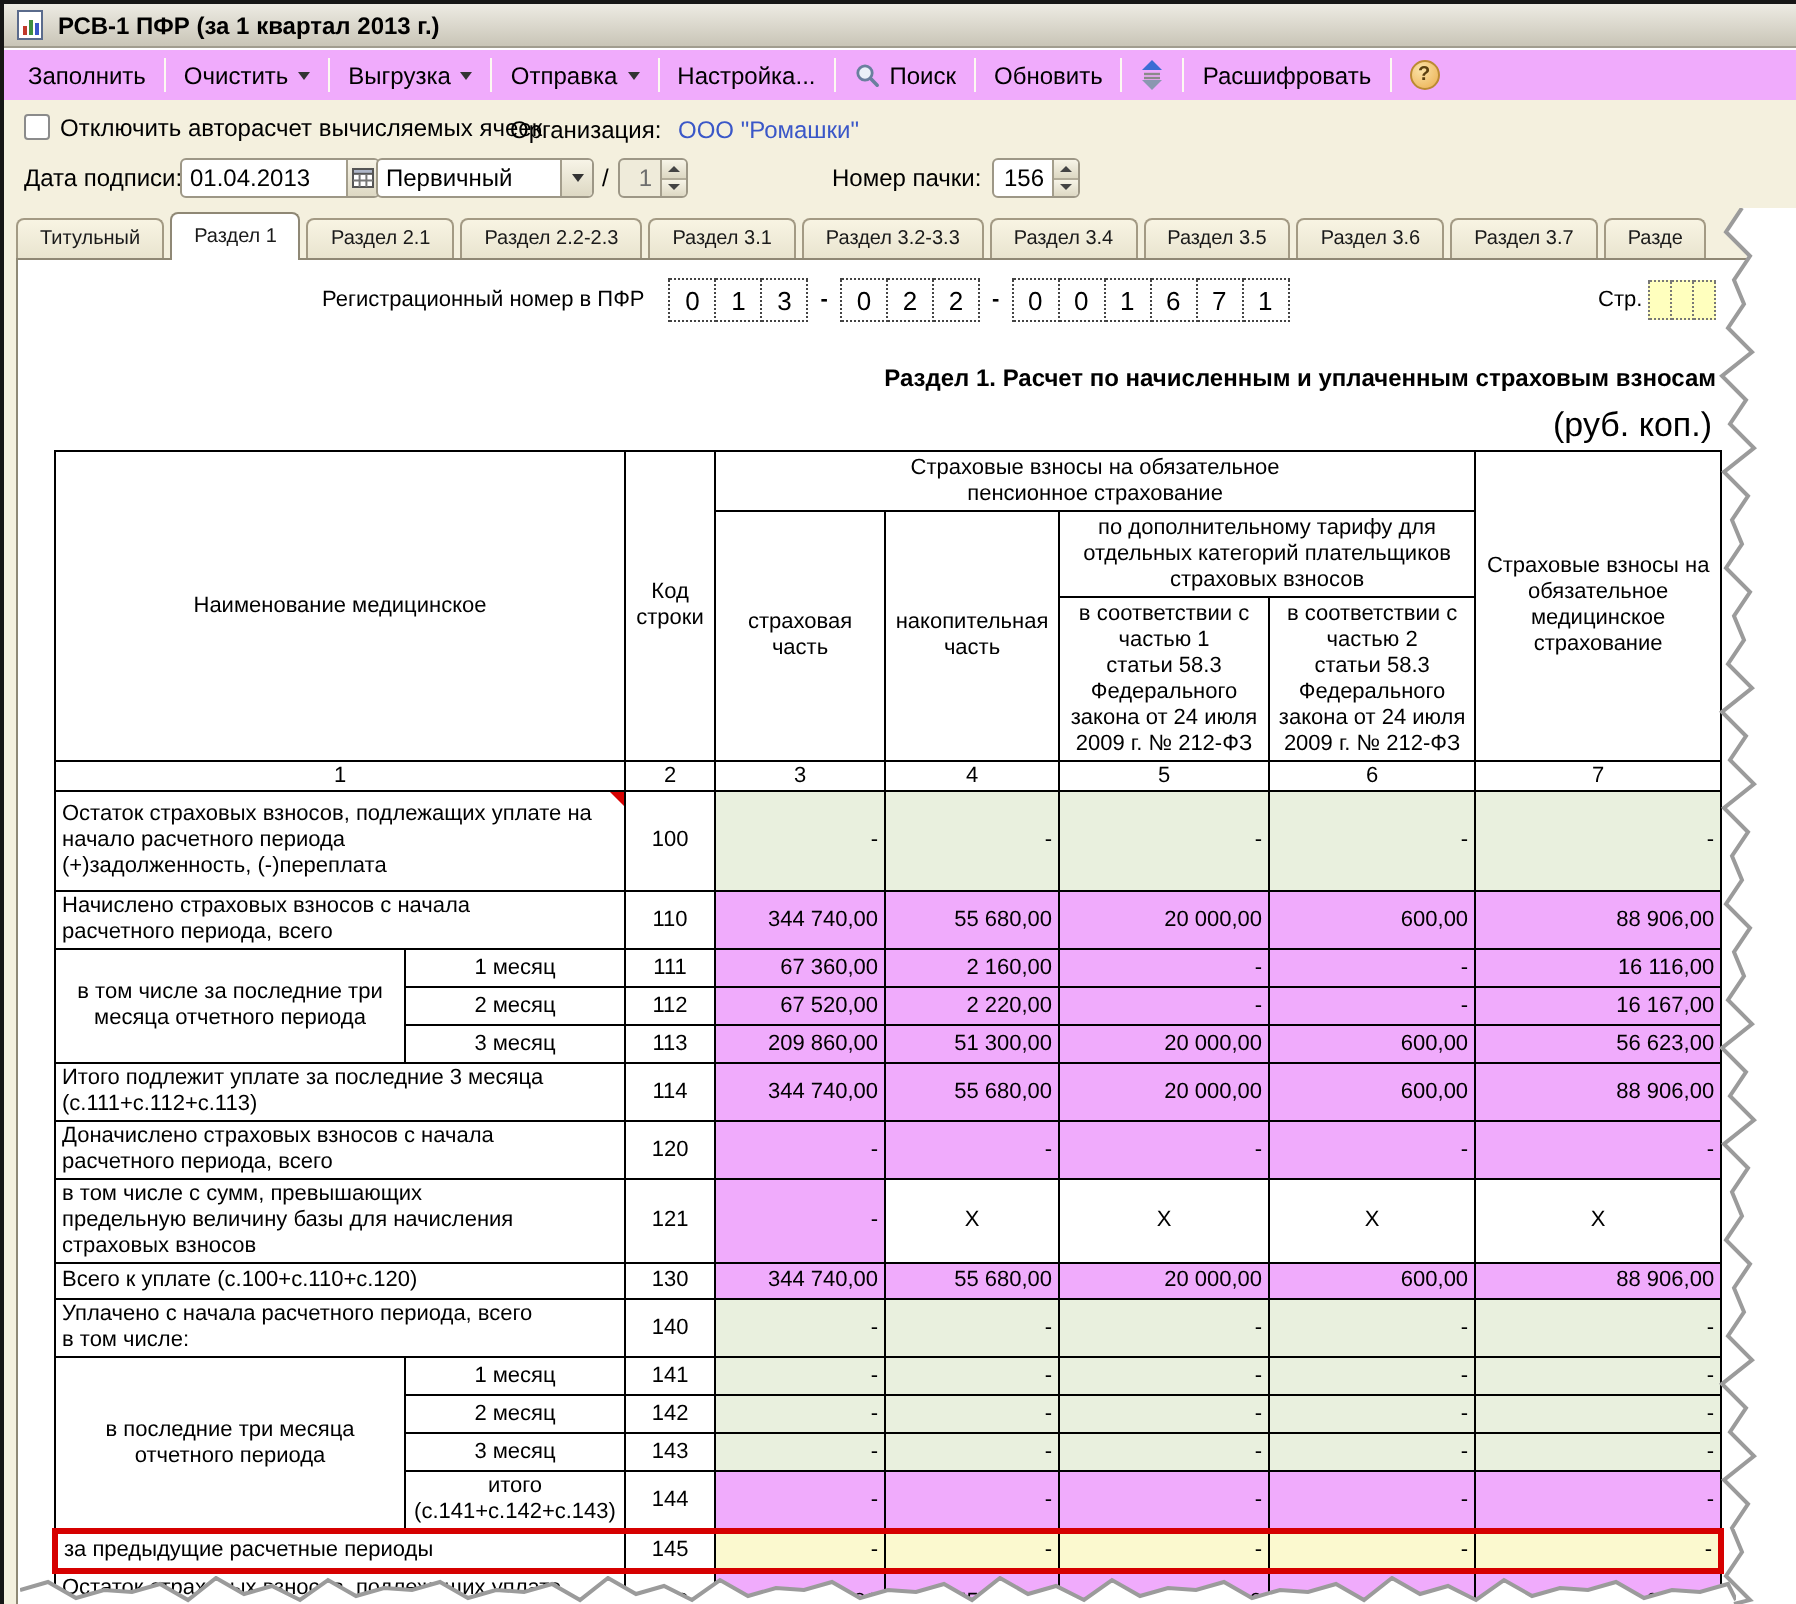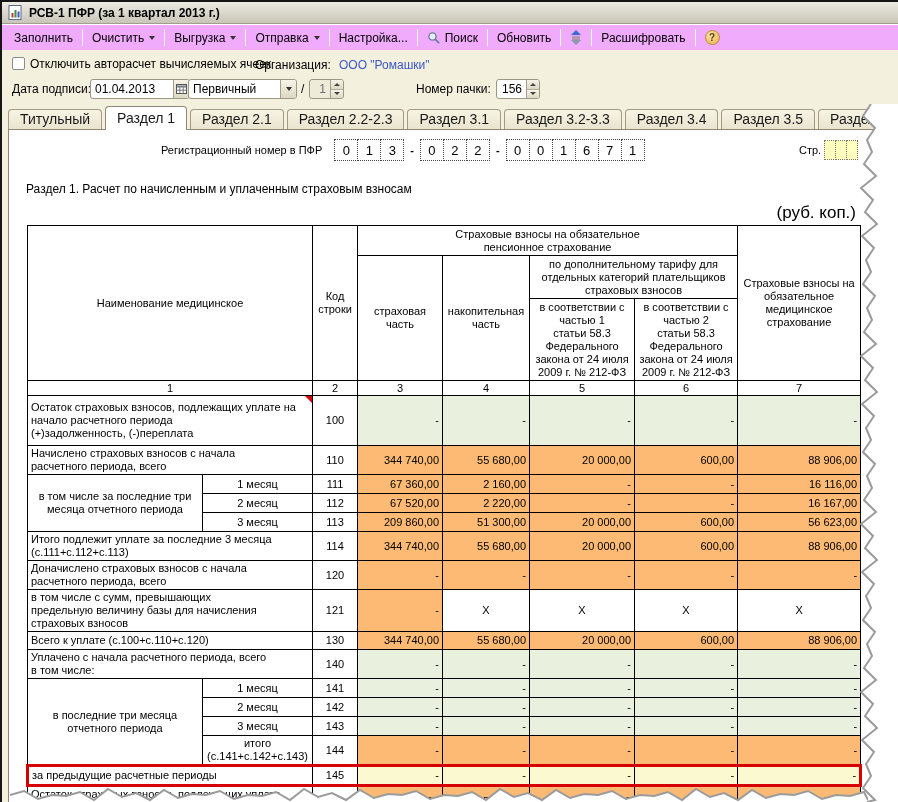--- a/index.html
+++ b/index.html
@@ -57,21 +57,21 @@
   }
   .spinbtns { display:flex; flex-direction:column; width:13px; height:100%; border-left:1px solid #A49E8C; }
   .spinbtns > div { flex:1; background:linear-gradient(#F7F4E7,#DDD8C3); display:flex; align-items:center; justify-content:center; }
   .spinbtns > div:first-child { border-bottom:1px solid #B3AD9A; }
   .field.disabled { background:#EFEBDA; color:#6E6E6E; }
   .num-right { text-align:right; }
 
   
   .tabstrip { position:absolute; top:104px; left:2px; right:0; height:25px; background:#F4F0DE; display:flex; align-items:flex-end; padding-left:6px; gap:3px; }
   .tab {
-    height:20px; line-height:19px; padding:0 11px; font-size:14px; white-space:nowrap;
+    height:20px; line-height:19px; padding:0 11px; font-size:10px; white-space:nowrap;
     background:linear-gradient(#F8F4E3,#E9E4CF); color:#1a1a1a;
     border:1px solid #A39A84; border-bottom:none; border-radius:4px 4px 0 0; cursor:pointer;
   }
   .tab.active { background:#fff; height:24px; line-height:23px; margin-bottom:-1px; position:relative; z-index:5; border-color:#8F8875; }
   .left-strip { position:absolute; top:129px; left:2px; width:6px; bottom:0; background:#F4F0DE; }
 
   
   .content { position:absolute; top:129px; left:8px; right:0; bottom:0; background:#fff; border-left:1px solid #8F8875; border-top:1px solid #8F8875; overflow:hidden; }
 
   .regrow { position:absolute; top:9px; left:152px; display:flex; align-items:center; font-size:11px; }
@@ -80,34 +80,34 @@
   .digit {
     width:24px; height:22px; background:#fff; border:1px dotted #444; margin-left:-1px;
     text-align:center; line-height:21px; font-size:13px;
   }
   .digitgroup .digit:first-child { margin-left:0; }
   .dash { margin:0 6px; font-weight:bold; }
   .pagegroup { position:absolute; top:10px; left:790px; display:flex; align-items:center; font-size:11px; }
   .pagegroup .plabel { margin-right:4px; }
   .pcell { width:12px; height:20px; background:#FFFFBE; border:1px dotted #777; margin-left:-1px; }
 
-  .sect-title { margin:52px 40px 0 17px; text-align:left; font-weight:normal; font-size:12px; }
+  .sect-title { margin:52px 40px 0 17px; text-align:right; font-weight:bold; font-size:12px; }
   .units { text-align:right; margin:7px 42px 2px 0; font-size:17px; }
 
   table.report { margin-left:17px; width:833px; border-collapse:collapse; table-layout:fixed; font-size:11px; line-height:13px; }
   table.report th, table.report td { border:1px solid #000; padding:1px 3px; font-weight:normal; vertical-align:middle; overflow:hidden; }
   th.hc { text-align:center; white-space:pre-line; padding:1px 2px; }
   td.name { text-align:left; white-space:pre-line; background:#fff; position:relative; }
   td.code { text-align:center; background:#fff; }
   td.month { text-align:center; background:#fff; white-space:pre-line; }
   td.glabel { text-align:center; background:#fff; white-space:pre-line; }
   td.v { text-align:right; padding-right:4px; }
   td.xc { text-align:center; background:#fff; }
   .bg-light { background:#E9F0DE; }
-  .bg-med { background:#fdba74; }
+  .bg-med { background:#f0abfc; }
   .bg-yel { background:#FBF9CF; }
   tr.numsrow td { padding:0; text-align:center; background:#fff; }
 
   tr.hl td { border-top:3px solid #D60000; border-bottom:3px solid #D60000; }
   tr.hl td:first-child { border-left:3px solid #D60000; }
   tr.hl td:last-child { border-right:3px solid #D60000; }
 
   .mk-tr { position:absolute; top:0; right:0; width:0; height:0; border-top:7px solid #D60000; border-left:7px solid transparent; }
 
   

